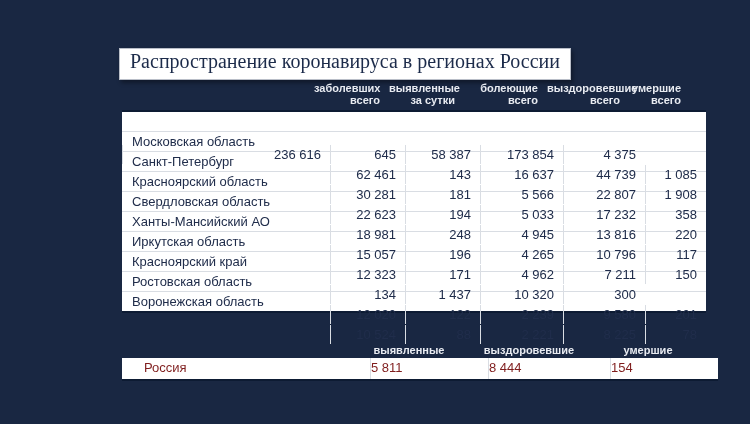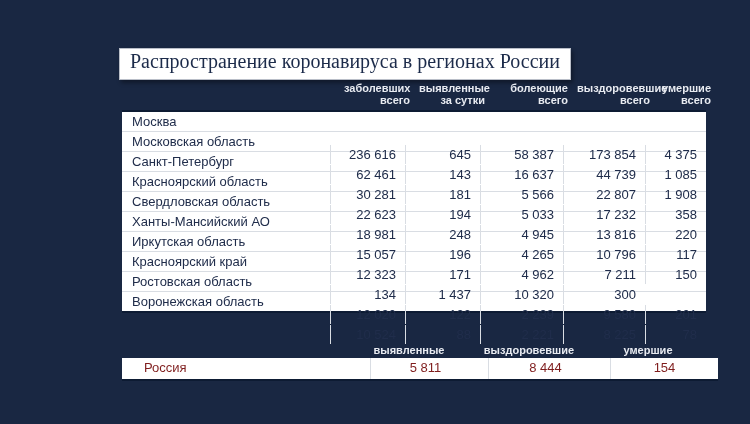--- a/index.html
+++ b/index.html
@@ -21,21 +21,21 @@
     font-size: 20px;
     padding: 0 10px;
     box-sizing: border-box;
     border: 1px solid #b9bec8;
     box-shadow: 2px 3px 4px rgba(0,0,0,0.35);
     white-space: nowrap;
   }
 
   
   .main-head {
-    position: absolute; left: 136px; top: 82px; width: 584px; height: 26px;
+    position: absolute; left: 106px; top: 82px; width: 584px; height: 26px;
     display: grid;
     grid-template-columns: 208px 75px 75px 83px 82px 61px;
     color: #e8ebf1;
     font-size: 11px;
     font-weight: bold;
   }
   .main-head .hcell {
     text-align: right;
     padding-right: 9px;
     line-height: 12px;
@@ -80,21 +80,21 @@
     border-bottom: 2px solid #0d1b33;
     display: grid;
     grid-template-columns: 228px 118px 122px 116px;
     font-size: 13px;
     color: #7f1d1d;
     line-height: 20px;
     box-sizing: content-box;
     padding-left: 12px;
   }
   .sum-row .cell-r { padding-left: 10px; text-align: left; }
-  .sum-row .cell-c { text-align: center; border-left: 1px solid #d9dde3; margin-left: 8px; }
+  .sum-row .cell-c { border-left: 1px solid #d9dde3; margin-left: 8px; }
 </style>
 </head>
 <body>
 
 <div class="title-box">Распространение коронавируса в регионах России</div>
 
 <div class="main-head">
   <div class="hcell"></div>
   <div class="hcell">
     <span>заболевших</span>
@@ -114,21 +114,20 @@
   </div>
   <div class="hcell">
     <span>умершие</span>
     <span>всего</span>
   </div>
 </div>
 
 <div class="main-table">
   <div id="region-rows">
       <div class="t-row">
-        <div class="cell-r">Москва</div>
         <div class="cell-v">236 616</div>
         <div class="cell-v">645</div>
         <div class="cell-v">58 387</div>
         <div class="cell-v">173 854</div>
         <div class="cell-v">4 375</div>
       </div>
       <div class="t-row">
         <div class="cell-r">Московская область</div>
         <div class="cell-v">62 461</div>
         <div class="cell-v">143</div>

